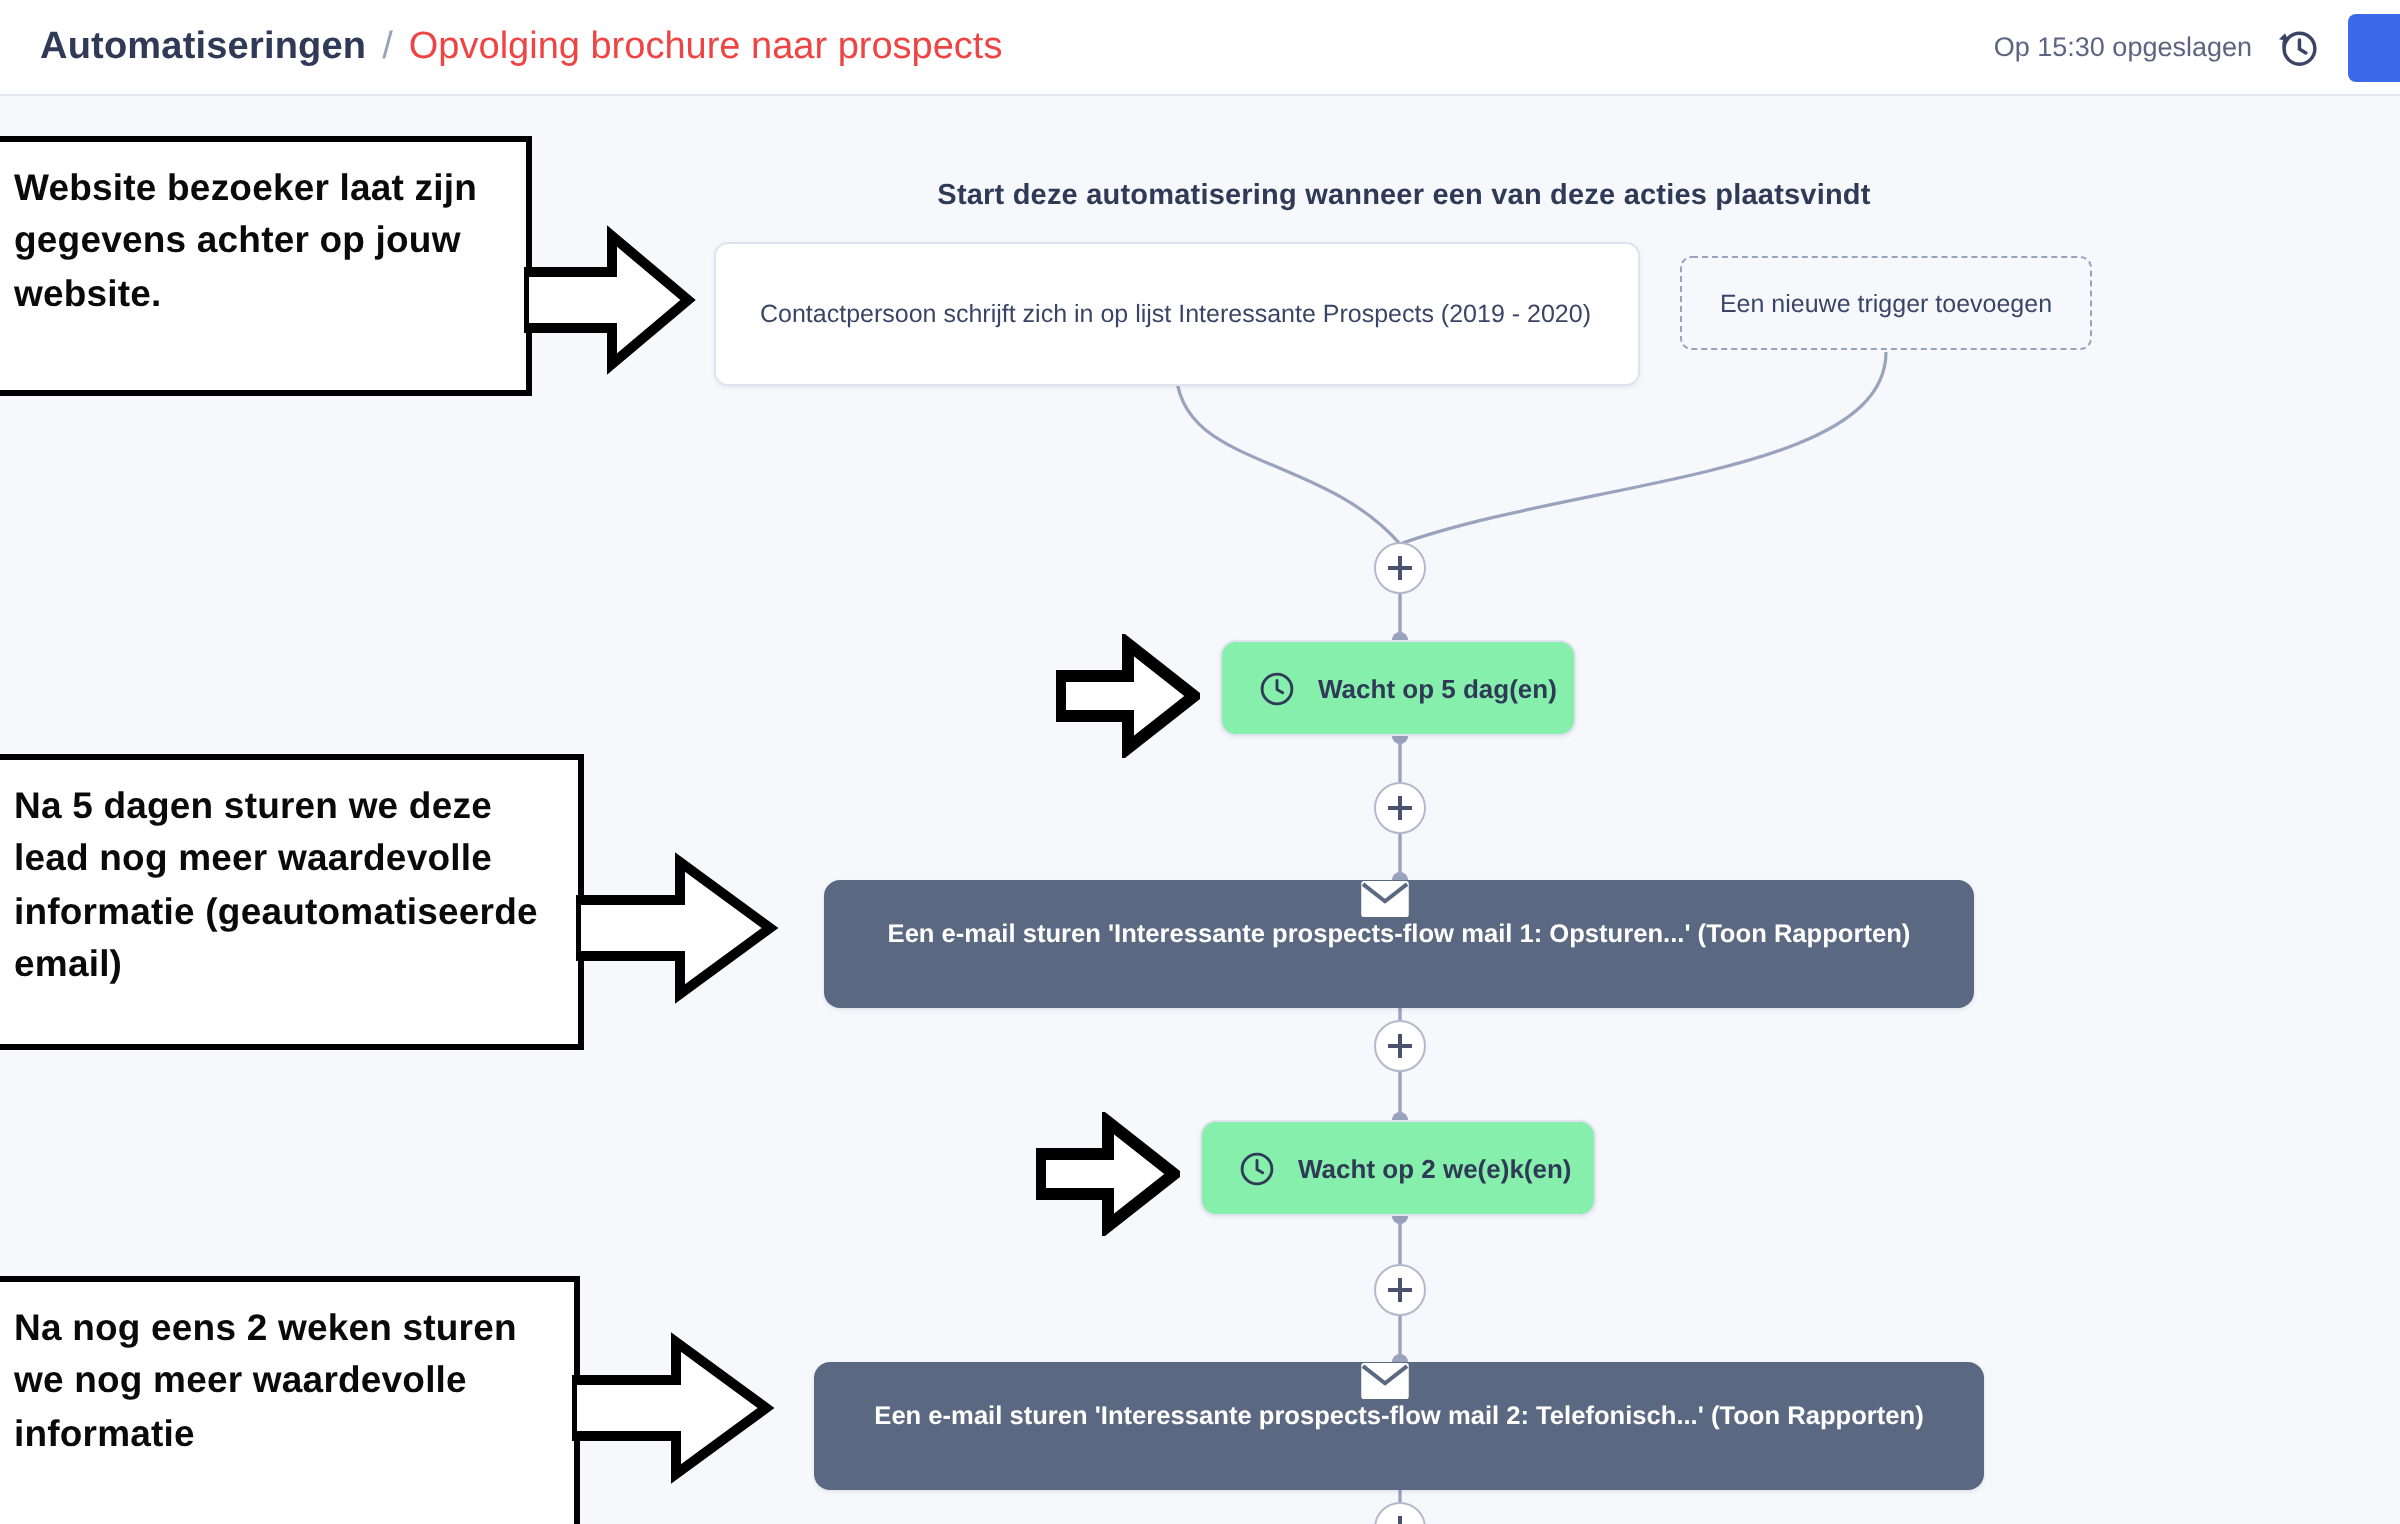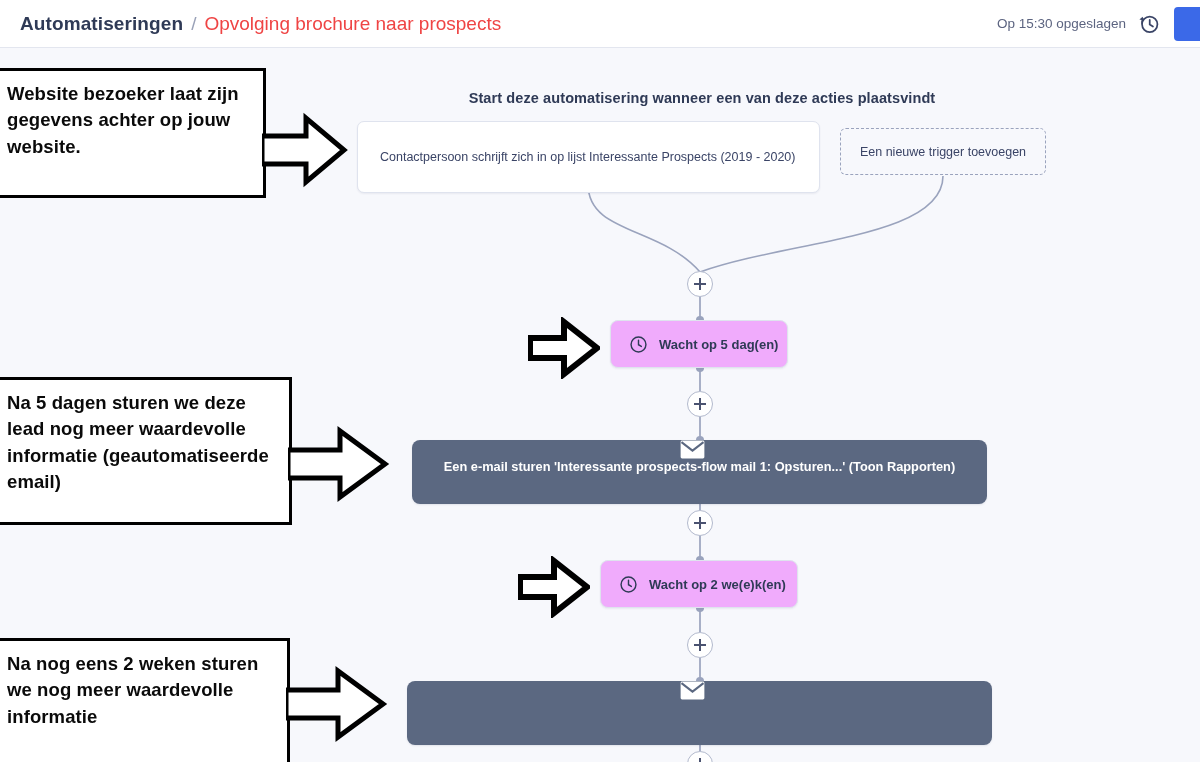--- a/index.html
+++ b/index.html
@@ -102,21 +102,21 @@
     display: flex; align-items: center; justify-content: center;
     cursor: pointer;
   }
   #add-trigger-card .label {
     font-size: 12.5px; color: #3a4466;
   }
 
   
   .wait-node {
     height: 48px;
-    background: #f0abfc;
+    background: #86efac;
     border: 1px solid #dfe3ee;
     border-radius: 8px;
     box-shadow: 0 1px 2px rgba(40,48,80,.07);
     display: flex; align-items: center;
     padding: 0 18px;
     cursor: pointer;
   }
   .wait-node .clock { width: 19px; height: 19px; flex: 0 0 auto; margin-right: 11px; }
   .wait-node .label { font-size: 13px; font-weight: bold; color: #2f3a56; white-space: nowrap; }
 
@@ -260,20 +260,21 @@
       <path d="M12 6.6 V12.3 L15.6 14.4" fill="none" stroke="#2f3a56" stroke-width="1.8" stroke-linecap="round"></path>
     </svg>
     <span class="label">Wacht op 2 we(e)k(en)</span>
   </div>
 
   <div class="node email-node" id="email-node-2">
     <svg class="envelope" viewBox="0 0 26 20">
       <rect x="0.5" y="0.5" width="25" height="19" rx="1.5" fill="#ffffff"></rect>
       <path d="M1.4 2.2 L13 11.2 L24.6 2.2" fill="none" stroke="#5b6881" stroke-width="2.1"></path>
     </svg>
+    <span class="label">Een e-mail sturen 'Interessante prospects-flow mail 2: Telefonisch...' (Toon Rapporten)</span>
   </div>
 
   <div class="plus-btn" id="plus-1"></div>
   <div class="plus-btn" id="plus-2"></div>
   <div class="plus-btn" id="plus-3"></div>
   <div class="plus-btn" id="plus-4"></div>
   <div class="plus-btn" id="plus-5"></div>
 </div>
 
 <div id="annotations">

